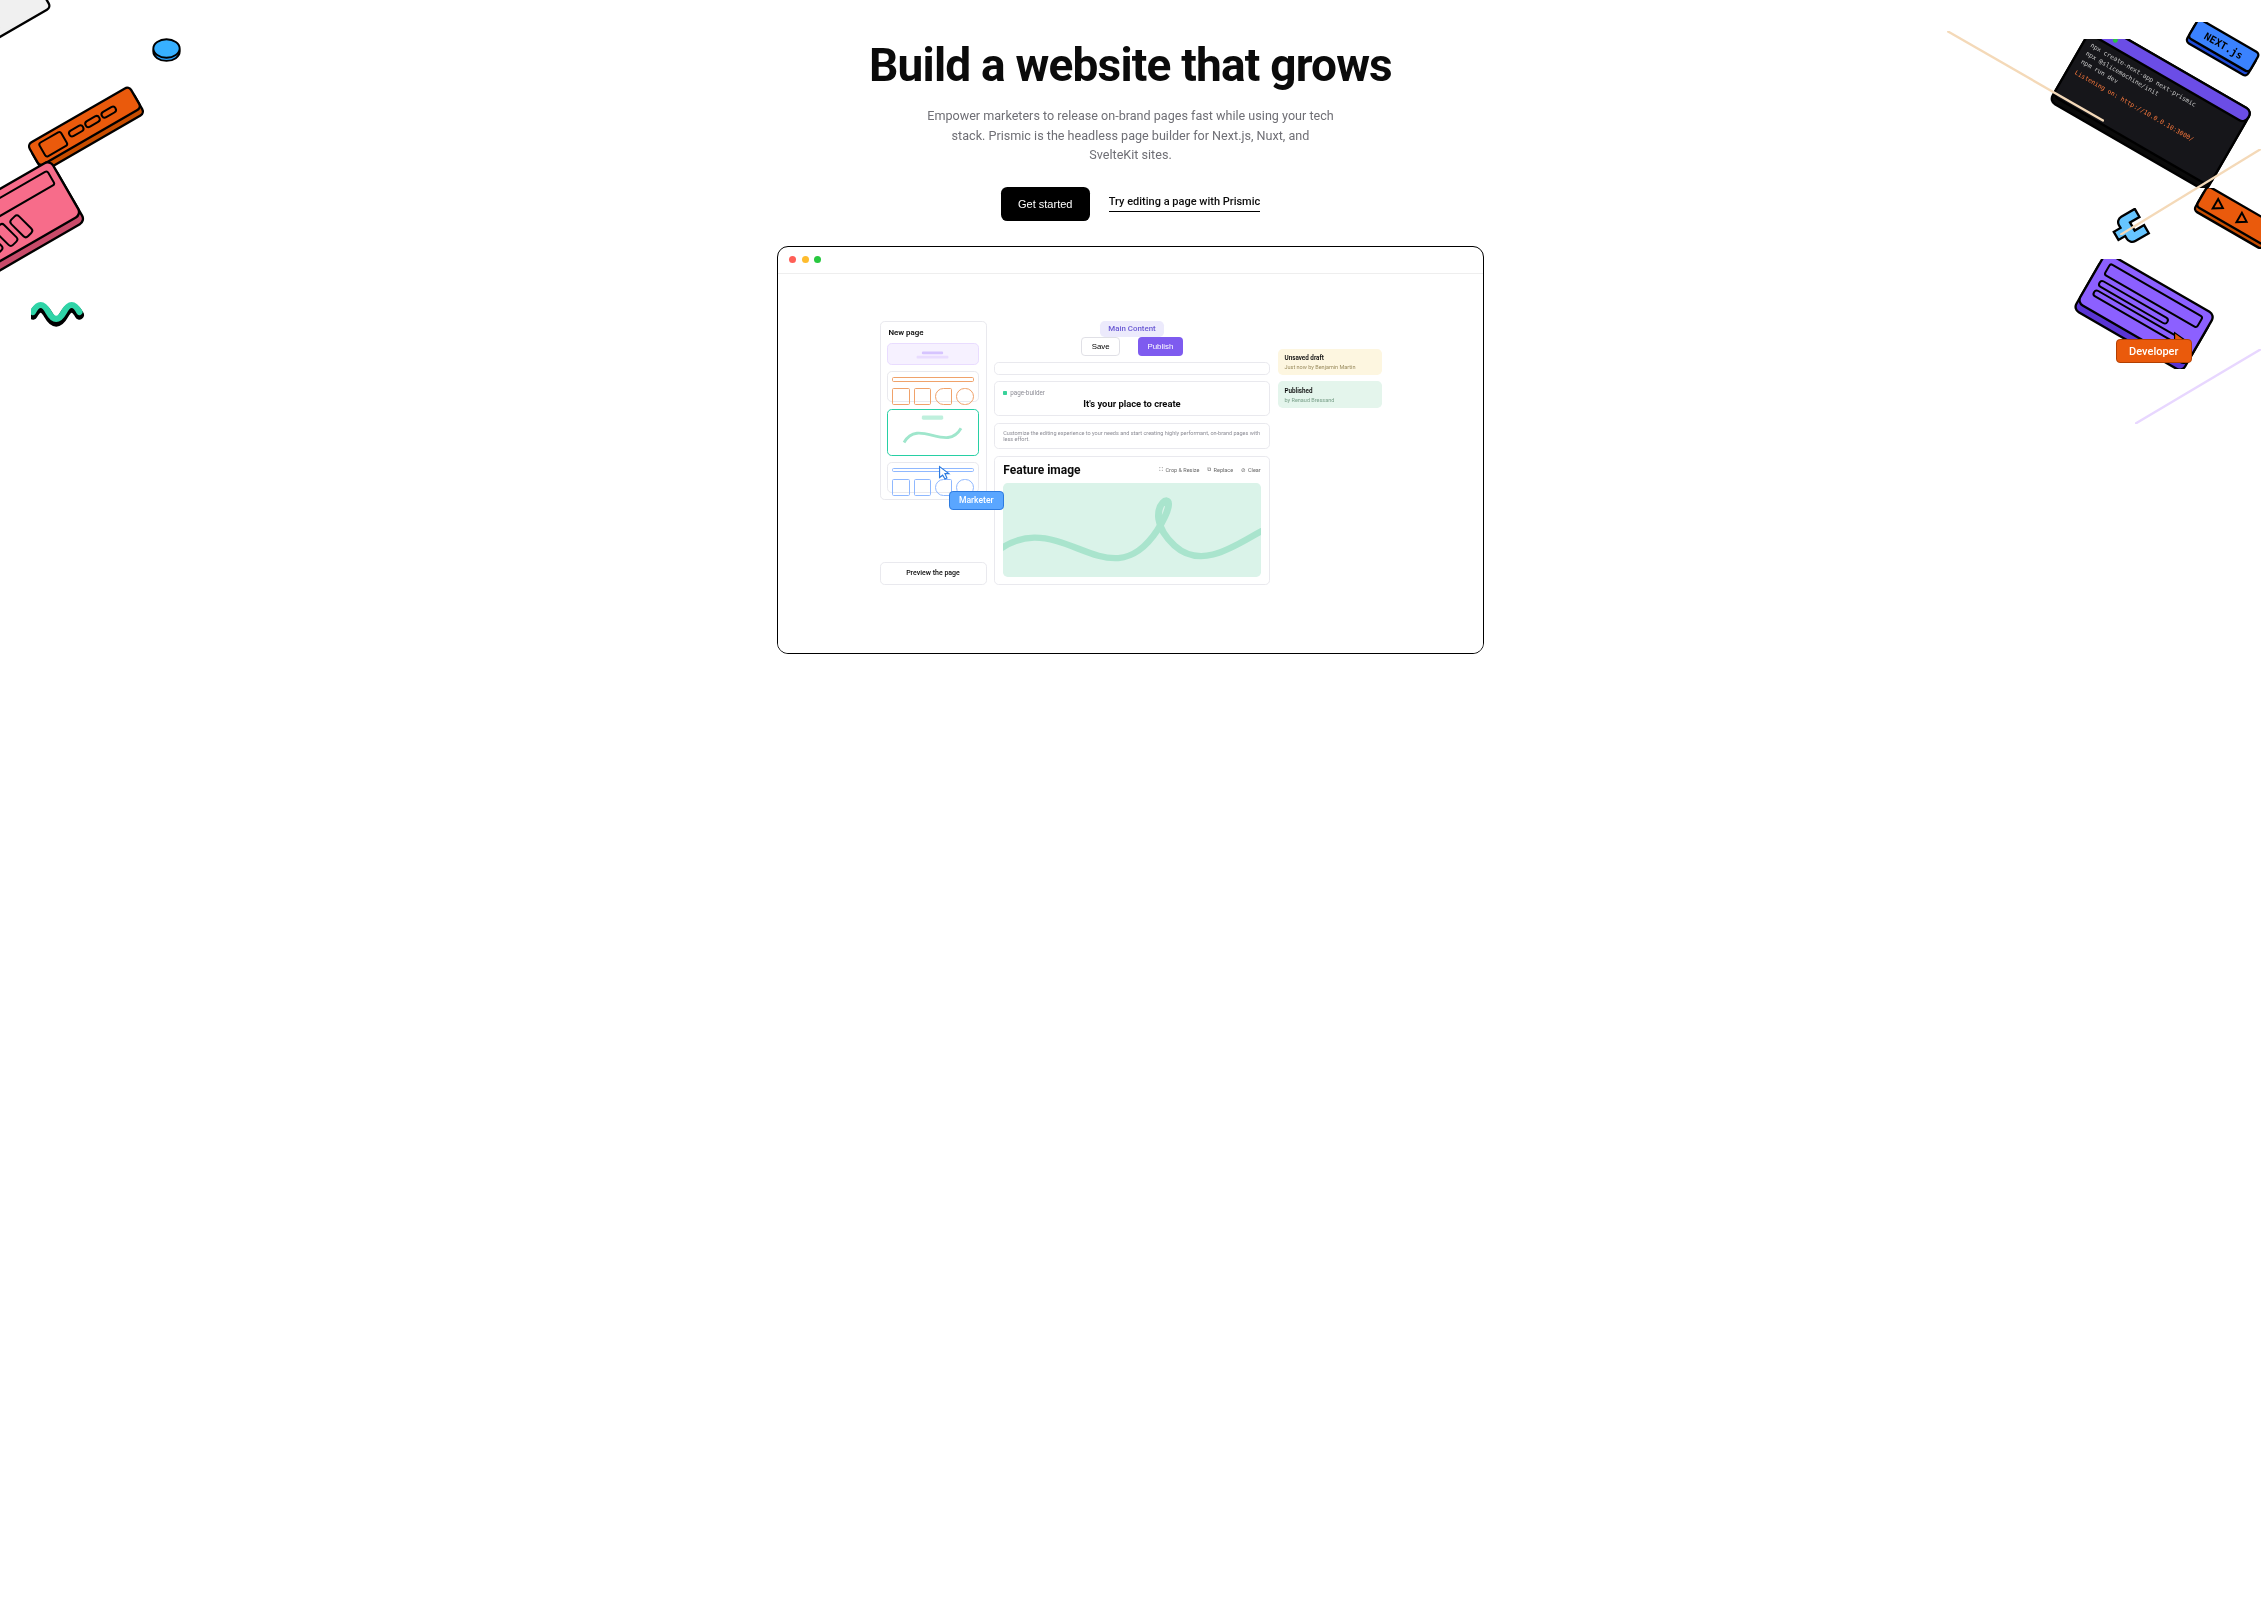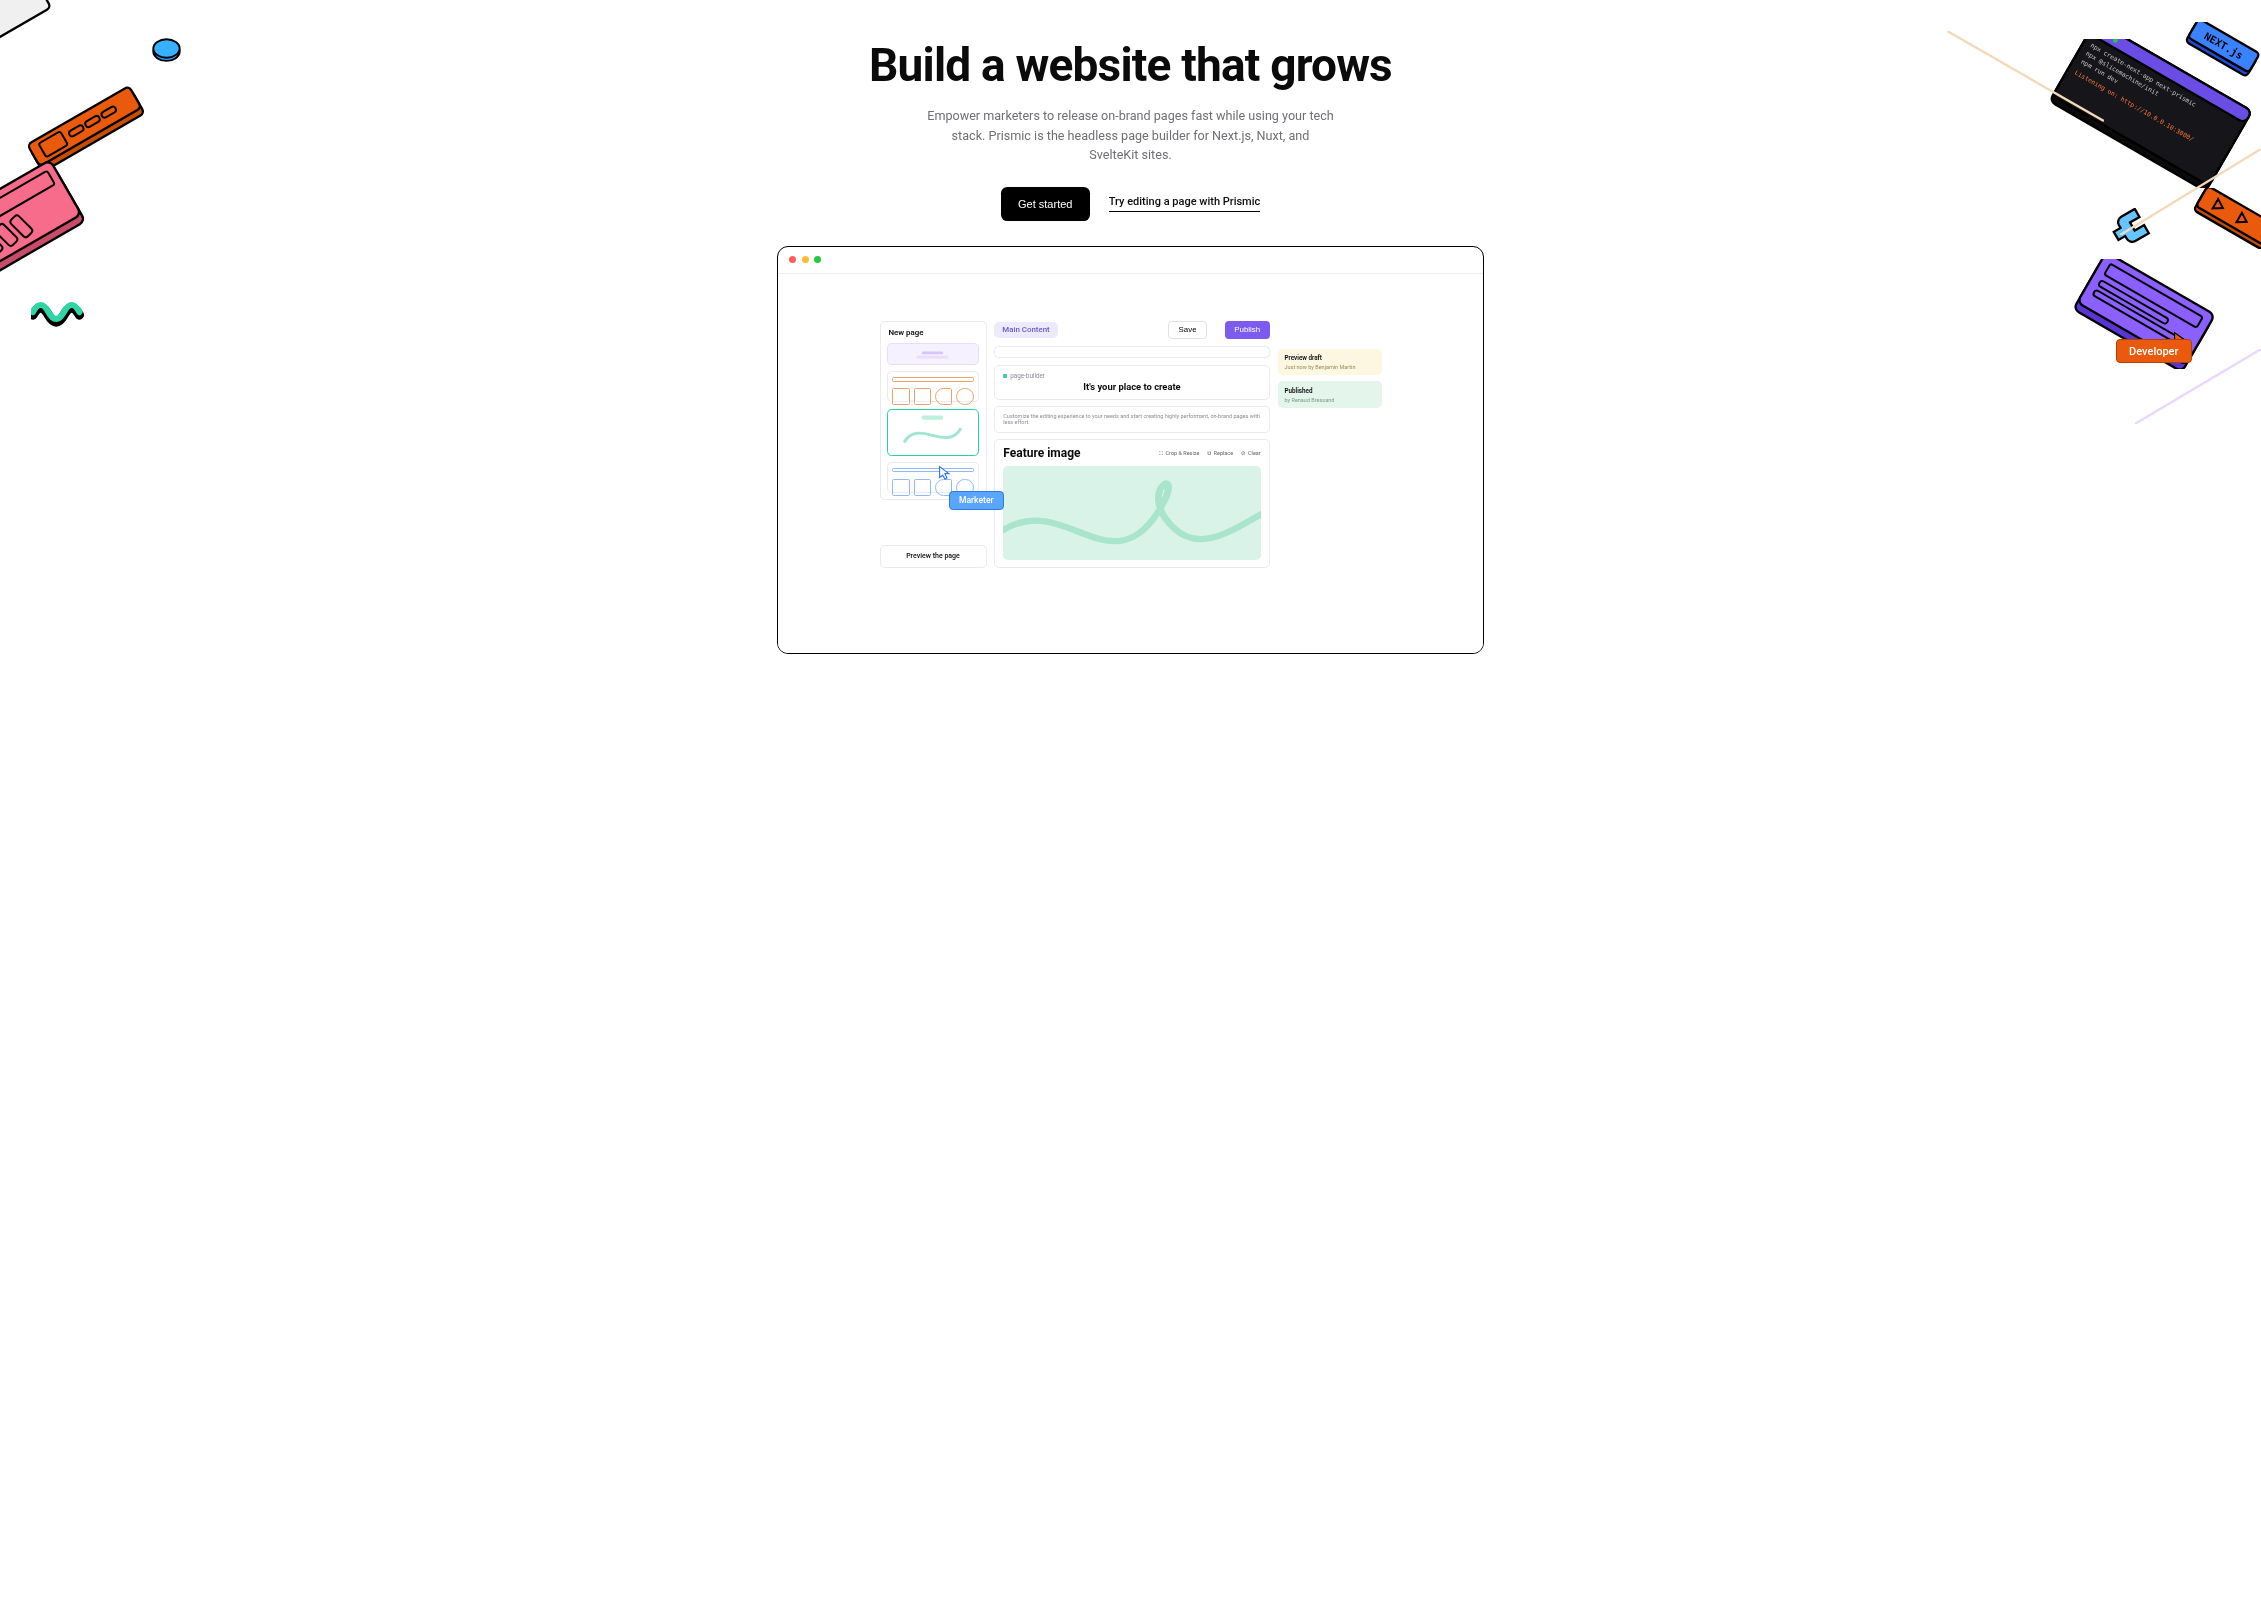--- a/index.html
+++ b/index.html
@@ -59,21 +59,21 @@
   .thumb.purple { background: #f6f1ff; border-color: #e9dcff; height:22px; margin:0 6.3px 6.3px;}
   .thumb.selected { border: 1.6px solid #27cfa4; height: 47px; }
   .thumb.selected svg { width:100%; height:100%; }
   .row-shapes { display:flex; gap:3.9px; height:100%; align-items:flex-end;}
   .sq { flex:1; border:0.8px solid #f0a26a; border-radius:1.6px; aspect-ratio:1;}
   .sq2 { flex:1; border:0.8px solid #8fb8ff; border-radius:1.6px; aspect-ratio:1;}
   .preview-btn { font-size: 7px; font-weight:500; text-align:center; padding:6.3px 4.7px; border:0.8px solid #e9e9ee; border-radius:4.7px; margin-top:auto; cursor:pointer;}
 
   
   .mid-col { display:flex; flex-direction:column; gap:6.3px; }
-  .mid-header { display:flex; align-items:center; justify-content:space-between; }
+  .mid-header { display:flex; align-items:center; justify-content:space-between;flex-direction:column; }
   .chip { background:#eceafc; color:#6b5bd4; font-size:7.9px; font-weight:500; padding:3.9px 7.9px; border-radius:4.7px; display:inline-block;}
   .mid-actions { display:flex; gap:18px; }
   .btn-outline { border:0.8px solid #e0e0e6; background:#fff; font-size:7.9px; padding:3.9px 9.4px; border-radius:3.9px; cursor:pointer;}
   .btn-publish { background:#7e5bef; color:#fff; font-size:7.9px; font-weight:500; padding:3.9px 9.4px; border:none; border-radius:3.9px; cursor:pointer;}
   .field { border:0.8px solid #e9e9ee; border-radius:4.7px; padding:6.3px 7.9px; background:#fff;}
   .label-line { font-size:6.3px; color:#8c8c95; display:flex; align-items:center; gap:3.1px;}
   .label-line::before { content:""; width:3.9px; height:3.9px; background:#38d29a; border-radius:0.8px;}
   .title-input { font-size:9.4px; font-weight:700; margin-top:1.6px;text-align:center;}
   .desc { font-size:5.5px; color:#8c8c95; padding:6.3px 7.9px;}
   .feature-block { border:0.8px solid #e9e9ee; border-radius:4.7px; padding:6.3px 7.9px; background:#fff; }
@@ -352,21 +352,21 @@
             <div class="feature-img">
               <svg viewBox="0 0 300 120" preserveAspectRatio="none">
                 <path d="M-20 100 C 60 10, 120 160, 180 60 C 220 -10, 150 30, 200 80 C 250 130, 320 20, 340 60" stroke="#a9e4cd" stroke-width="8" fill="none"></path>
               </svg>
             </div>
           </div>
         </div>
 
         <div class="right-col">
           <div class="status draft">
-            <div class="t">Preview draft</div>
+            <div class="t">Unsaved draft</div>
             <div class="s">Just now by Benjamin Martin</div>
           </div>
           <div class="status published">
             <div class="t">Published</div>
             <div class="s">by Renaud Bressand</div>
           </div>
         </div>
       </div>
     </div>
   </div>

